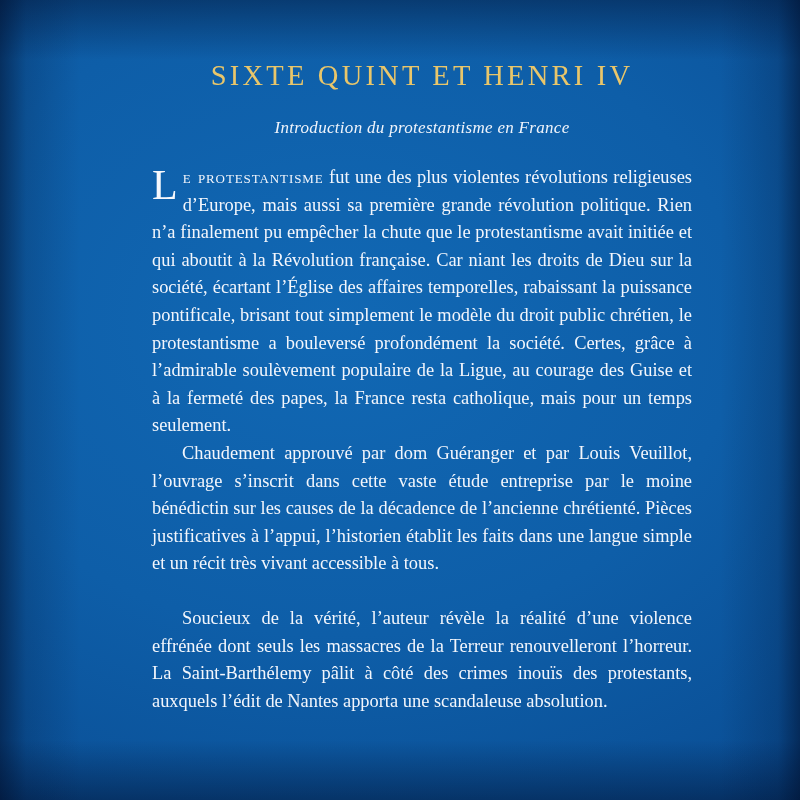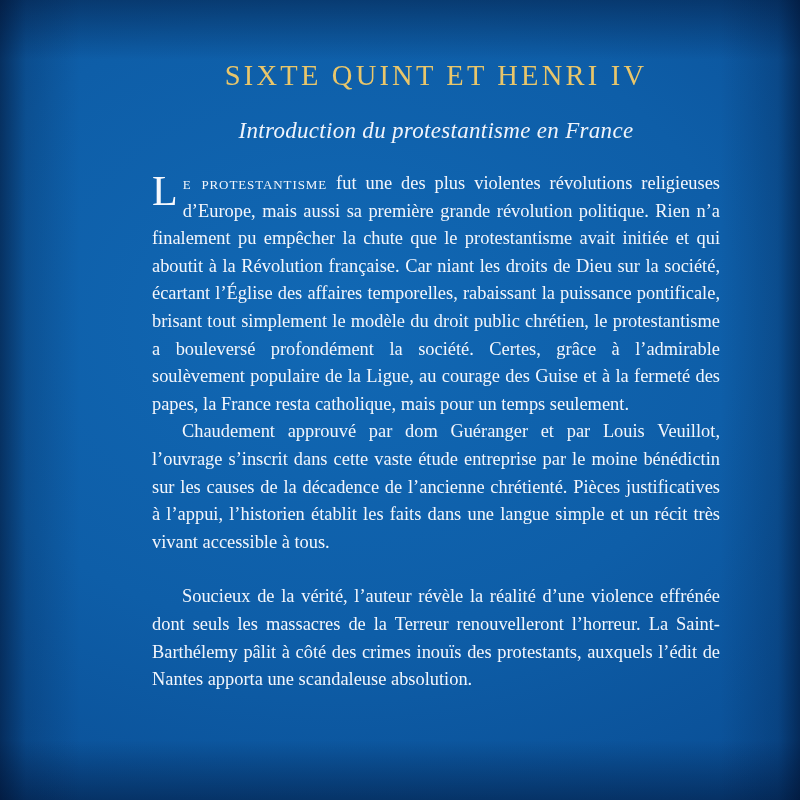--- a/index.html
+++ b/index.html
@@ -32,41 +32,41 @@
       linear-gradient(to right, rgba(0,12,40,0.55) 0px, rgba(0,12,40,0.18) 26px, rgba(0,0,0,0) 80px,
                       rgba(0,0,0,0) 720px, rgba(0,12,40,0.20) 778px, rgba(0,12,40,0.55) 800px),
       linear-gradient(to bottom, rgba(0,12,40,0.42) 0px, rgba(0,0,0,0) 60px,
                       rgba(0,0,0,0) 740px, rgba(0,12,40,0.45) 800px);
     pointer-events: none;
   }
 
   #content {
     position: relative;
     z-index: 2;
-    padding: 44px 80px 0 152px;
+    padding: 44px 108px 0 152px;
     box-sizing: border-box;
     height: 100%;
   }
 
   .title {
     text-align: center;
     color: #e9c66a;
     font-size: 28.5px;
     letter-spacing: 3.2px;
     font-variant: small-caps;
     text-transform: uppercase;
     font-weight: normal;
     margin: 16px 0 0 0;
     white-space: nowrap;
   }
 
   .subtitle {
     text-align: center;
     color: #f0f4fb;
-    font-size: 23px;
+    font-size: 17px;
     font-style: italic;
     letter-spacing: 0.3px;
     margin: 26px 0 0 0;
     font-weight: normal;
   }
 
   .body-text {
     margin-top: 26px;
     color: #f3f6fc;
     font-size: 18.4px;

